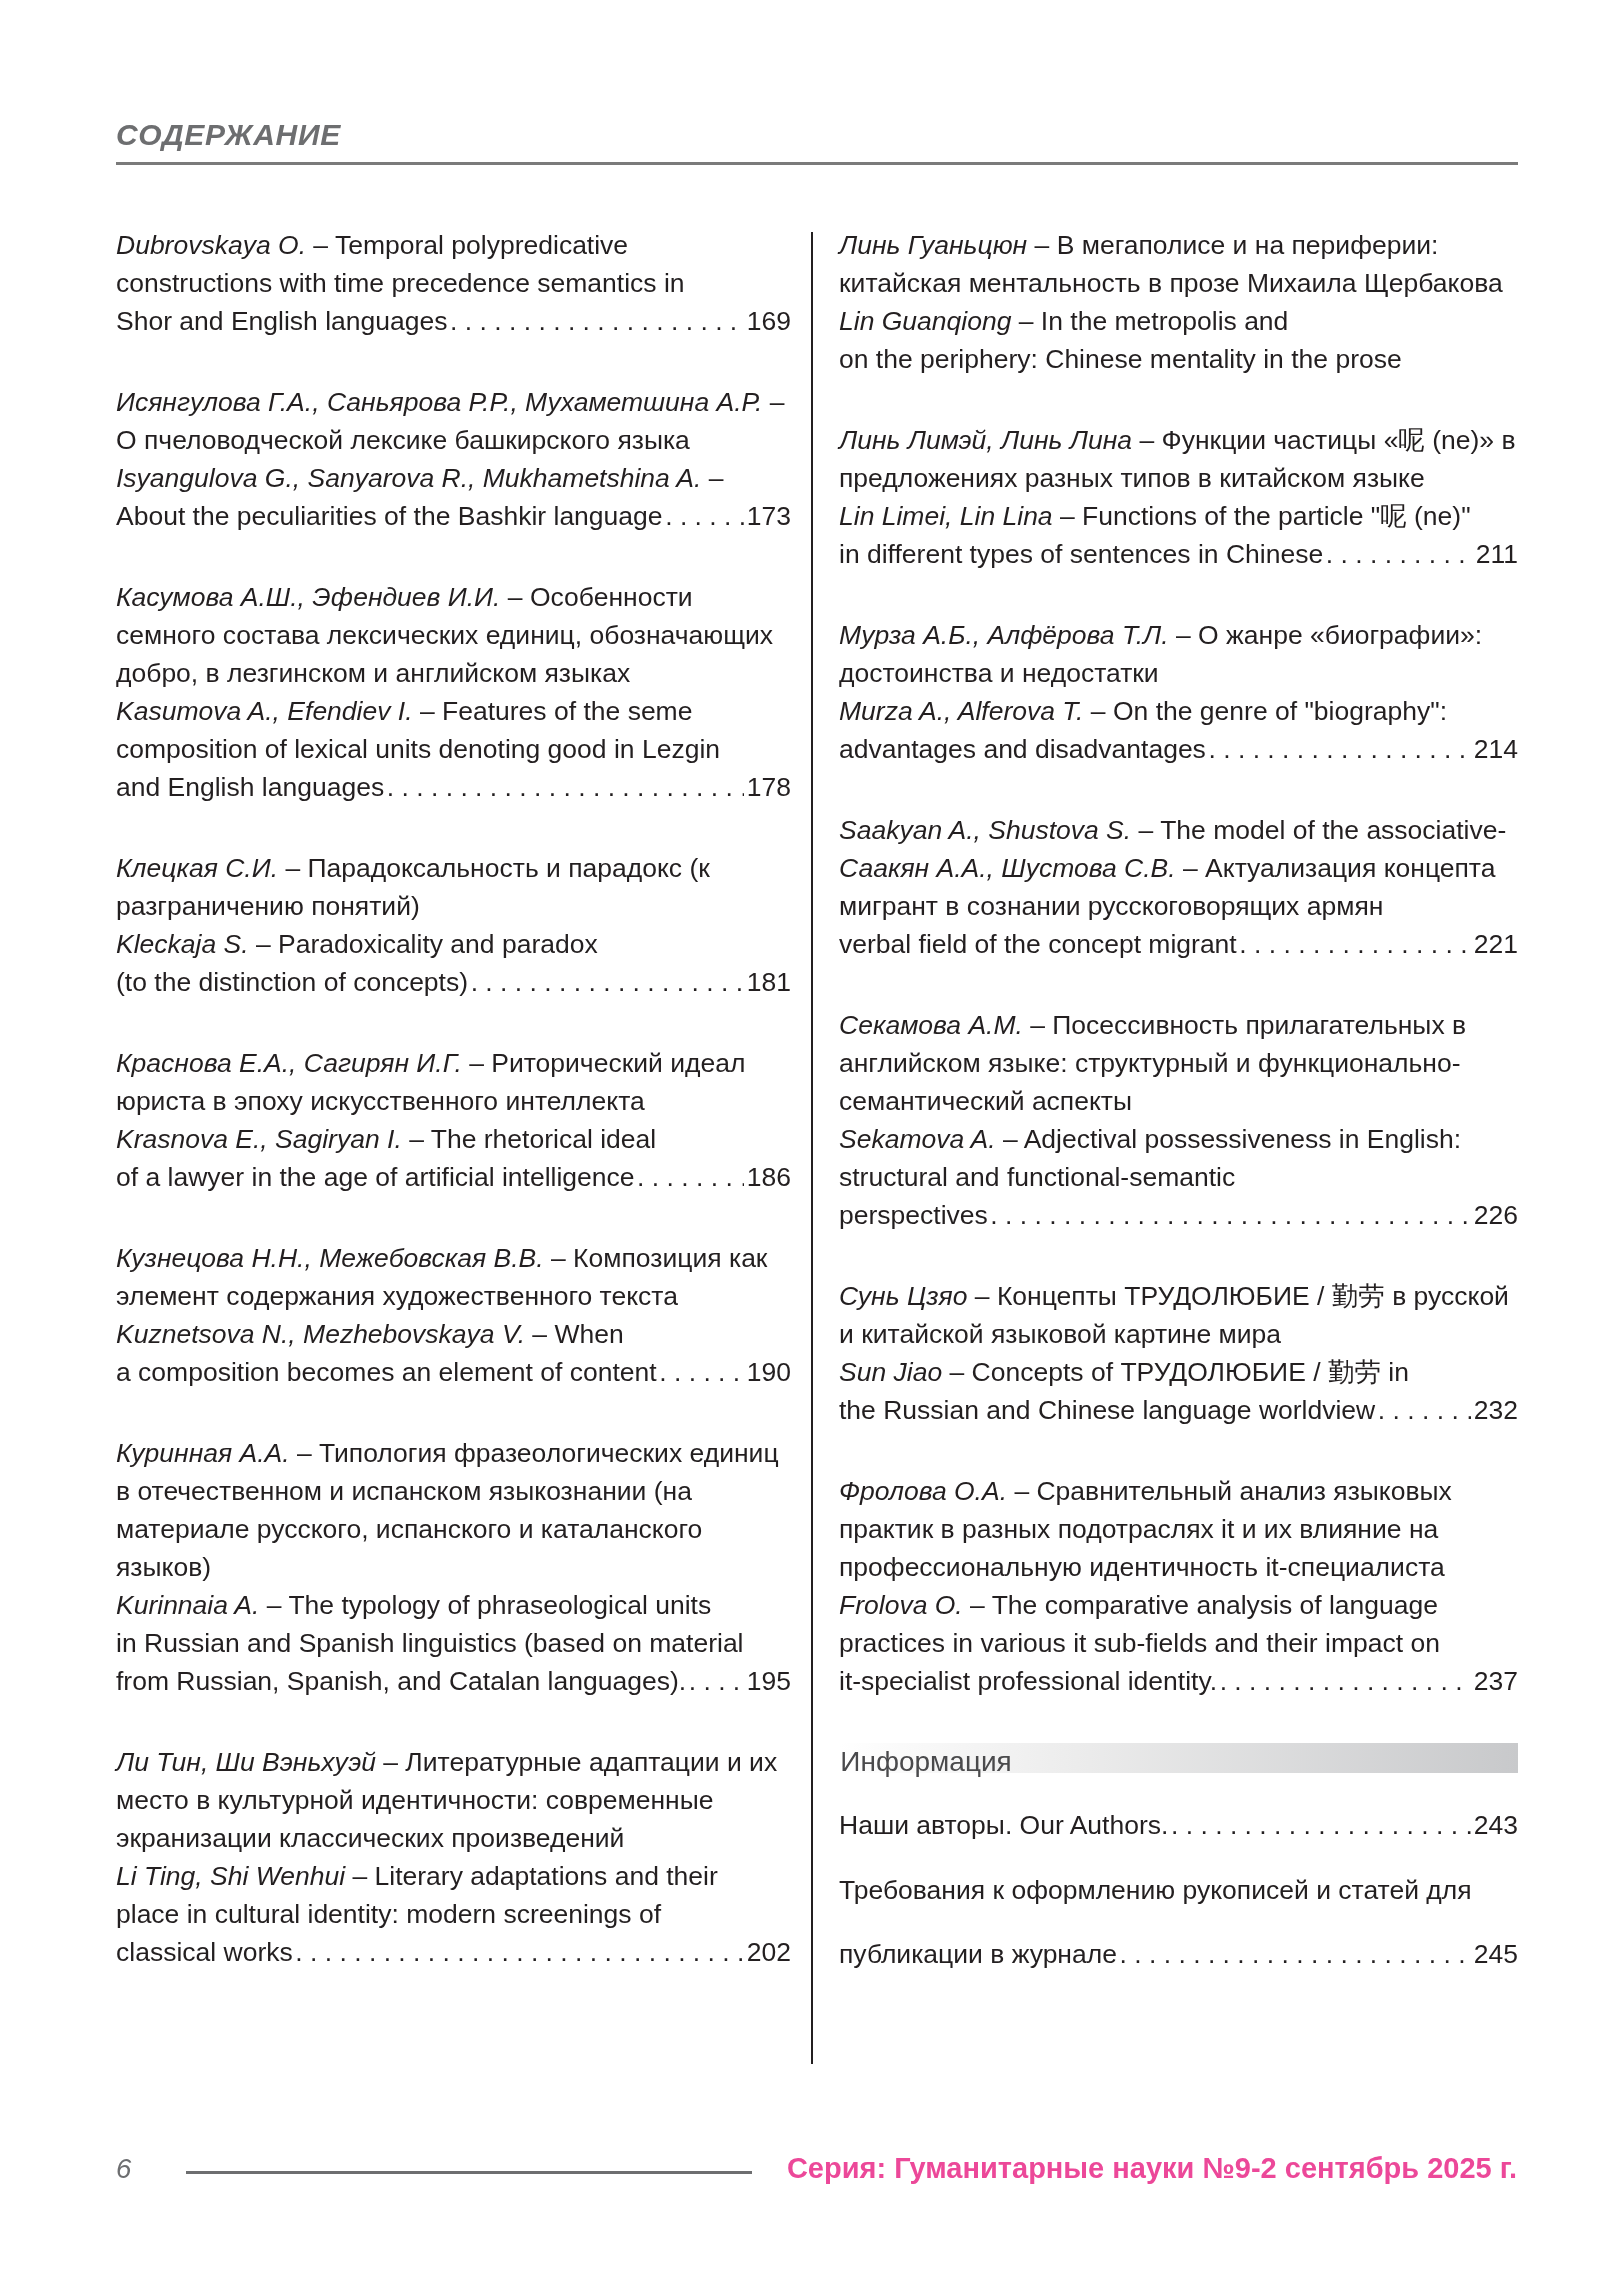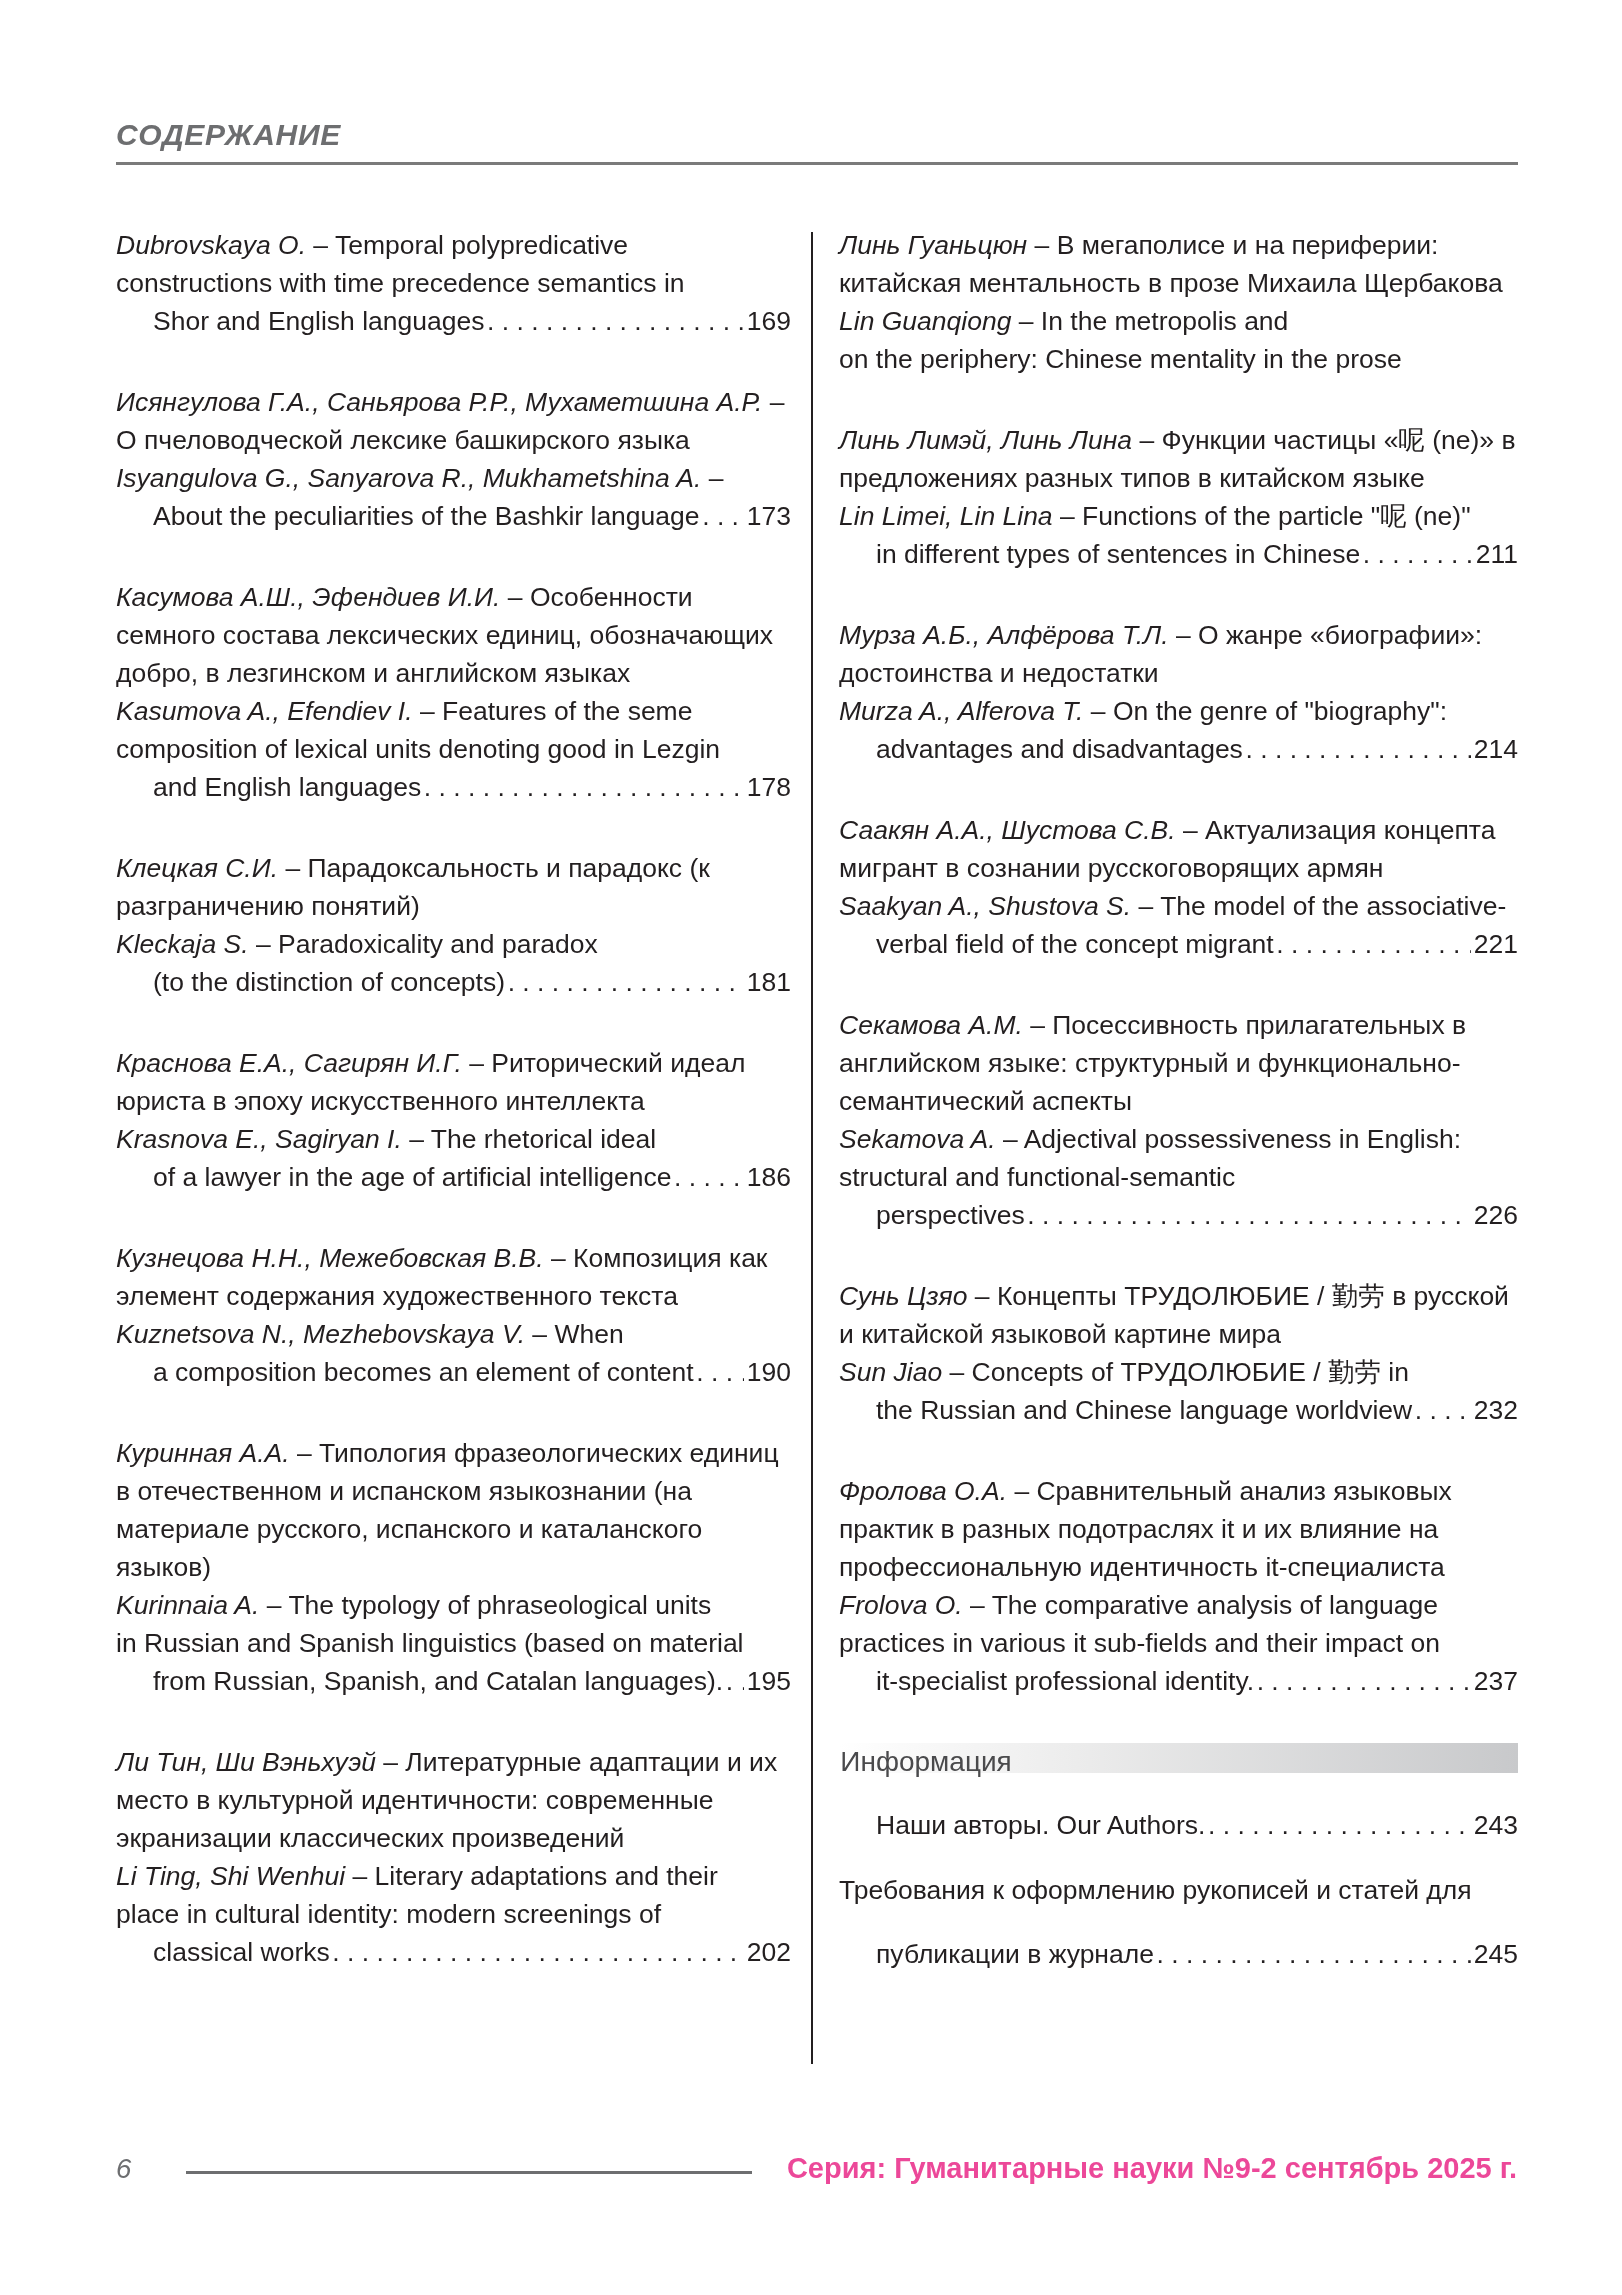--- a/index.html
+++ b/index.html
@@ -25,21 +25,21 @@
     position: absolute; top: 226px;
     font-size: 26.5px; line-height: 38px;
     transform-origin: top left;
   }
   .col-left { left: 116px; width: 675px; }
   .col-right { left: 839px; width: 679px; }
   .entry { margin-bottom: 43px; }
   .entry p { margin: 0; }
   .authors-ru { font-weight: normal; font-style: italic; }
   .authors-en { font-style: italic; }
-  .last-line { display: flex; align-items: flex-end; white-space: nowrap; margin-left: 37px; }
+  .last-line { display: flex; align-items: flex-end; white-space: nowrap; }
   .last-line .lt { flex: 0 0 auto; }
   .leader {
     flex: 1 1 auto; overflow: hidden; white-space: nowrap;
     margin: 0 2.6px; color: #231f20; letter-spacing: 3.3px;
   }
   .leader::before { content: ". . . . . . . . . . . . . . . . . . . . . . . . . . . . . . . . . . . . . . . . . . . . . . . . . . . . . . . . . . . . . . . . . . . . . . . . . . . . . . . . . . . . . . . . . . . . . . . . . . . . . . . . ."; letter-spacing: 0; }
   .page-num { flex: 0 0 auto; }
   .section-bar {
     margin-top: 26px; height: 30px; line-height: 38px;
     background: linear-gradient(to right, #ffffff 0%, #ececec 35%, #c8c9cb 100%);
@@ -157,22 +157,22 @@
     <div class="entry">
       <p><span class="authors-ru">Мурза А.Б., Алфёрова Т.Л.</span><span> – О жанре «биографии»: достоинства и недостатки</span></p>
       <p><span class="authors-en">Murza A., Alferova T.</span><span> – On the genre of "biography":</span></p>
       <div class="last-line">
         <span class="lt">advantages and disadvantages</span>
         <span class="leader"></span>
         <span class="page-num">214</span>
       </div>
     </div>
     <div class="entry">
+      <p><span class="authors-en">Saakyan A., Shustova S.</span><span> – The model of the associative-</span></p>
       <p><span class="authors-ru">Саакян А.А., Шустова С.В.</span><span> – Актуализация концепта мигрант в сознании русскоговорящих армян</span></p>
-      <p><span class="authors-en">Saakyan A., Shustova S.</span><span> – The model of the associative-</span></p>
       <div class="last-line">
         <span class="lt">verbal field of the concept migrant</span>
         <span class="leader"></span>
         <span class="page-num">221</span>
       </div>
     </div>
     <div class="entry">
       <p><span class="authors-ru">Секамова А.М.</span><span> – Посессивность прилагательных в английском языке: структурный и функционально-семантический аспекты</span></p>
       <p><span class="authors-en">Sekamova A.</span><span> – Adjectival possessiveness in English:</span><br><span>structural and functional-semantic</span></p>
       <div class="last-line">

